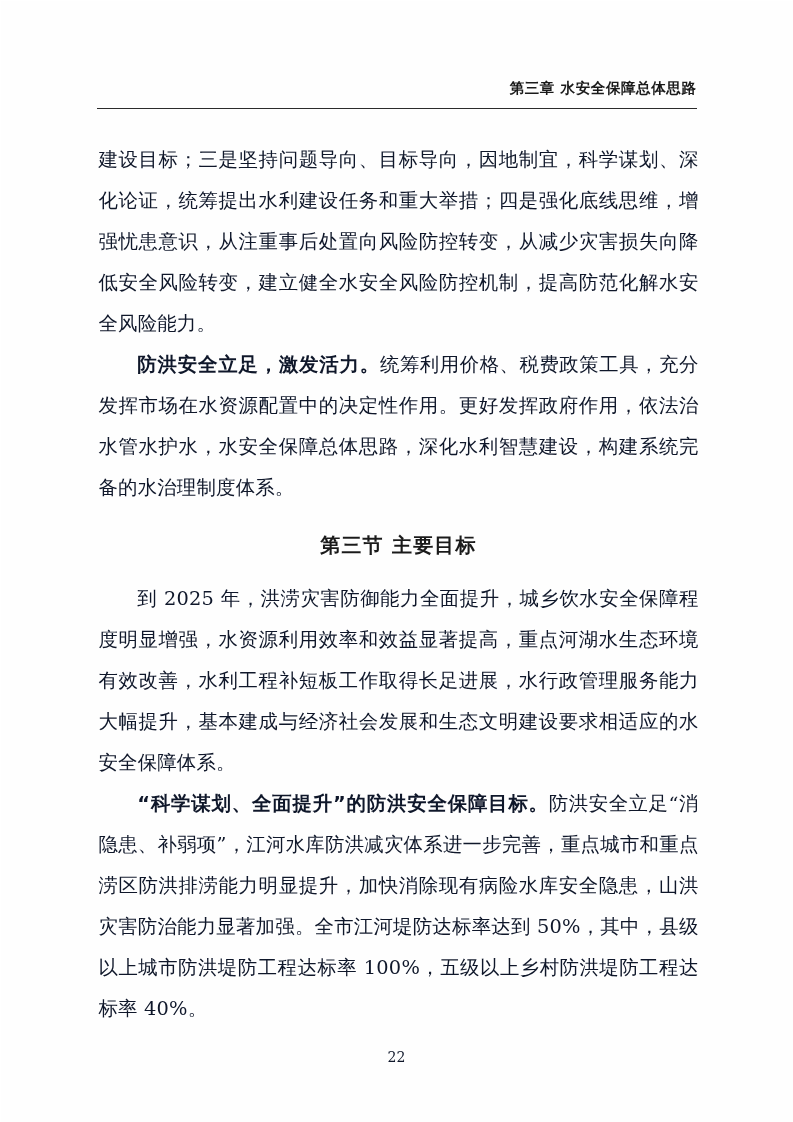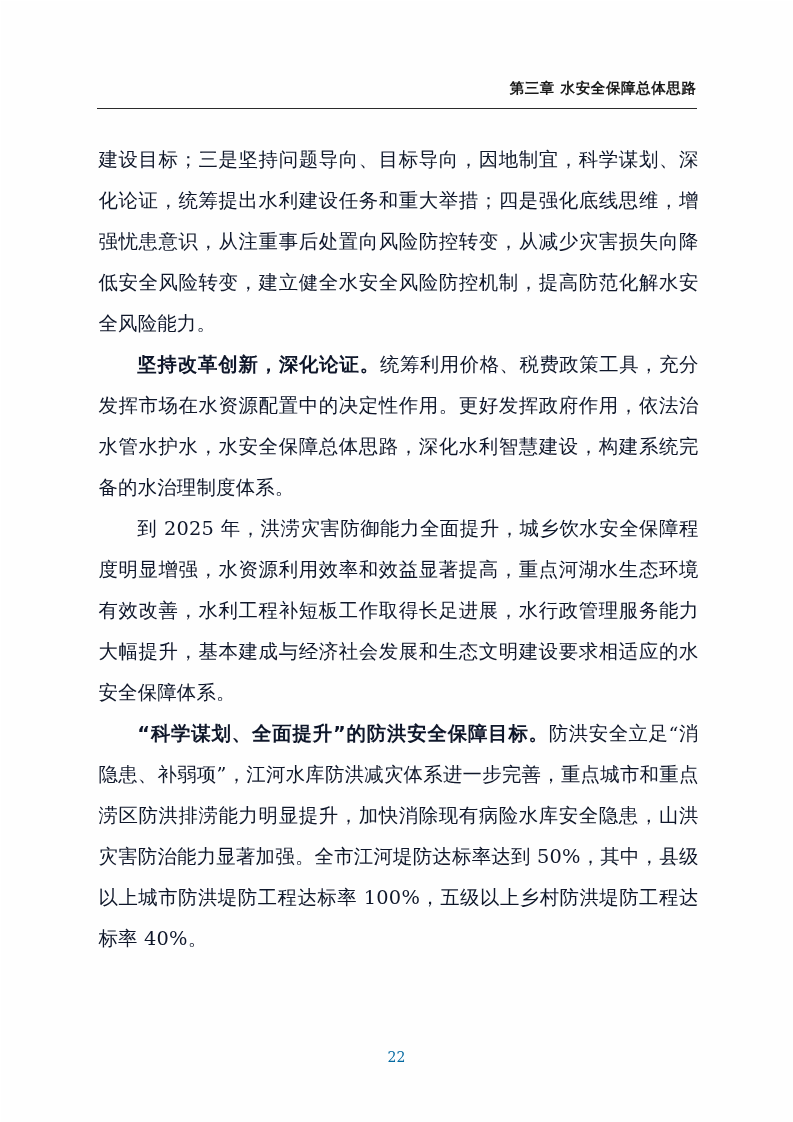--- a/index.html
+++ b/index.html
@@ -79,42 +79,43 @@
     line-height: 46px;
     letter-spacing: 1.2px;
   }
   .footer {
     position: absolute;
     bottom: 58px;
     left: 0;
     right: 0;
     text-align: center;
     font-size: 14px;
-    color: #0369a1;
+    color: #0f172a;
     font-family: "DejaVu Serif", "Liberation Serif", serif;
   }
 </style>
 </head>
 <body>
 
 <div class="page">
 
   <div class="header">
     <div class="header-text">第三章 水安全保障总体思路</div>
     <div class="header-rule"></div>
   </div>
 
   <div class="content">
 
     <p class="first">建设目标；三是坚持问题导向、目标导向，因地制宜，科学谋划、深化论证，统筹提出水利建设任务和重大举措；四是强化底线思维，增强忧患意识，从注重事后处置向风险防控转变，从减少灾害损失向降低安全风险转变，建立健全水安全风险防控机制，提高防范化解水安全风险能力。</p>
 
     <p class="indent">
-      <span class="b">坚持改革创新，深化论证。</span><span>统筹利用价格、税费政策工具，充分发挥市场在水资源配置中的决定性作用。更好发挥政府作用，依法治水管水护水，水安全保障总体思路，深化水利智慧建设，构建系统完备的水治理制度体系。</span>
+      <span class="b">防洪安全立足，激发活力。</span><span>统筹利用价格、税费政策工具，充分发挥市场在水资源配置中的决定性作用。更好发挥政府作用，依法治水管水护水，水安全保障总体思路，深化水利智慧建设，构建系统完备的水治理制度体系。</span>
     </p>
 
+    <div class="section-title">第三节 主要目标</div>
 
     <p class="indent">到 2025 年，洪涝灾害防御能力全面提升，城乡饮水安全保障程度明显增强，水资源利用效率和效益显著提高，重点河湖水生态环境有效改善，水利工程补短板工作取得长足进展，水行政管理服务能力大幅提升，基本建成与经济社会发展和生态文明建设要求相适应的水安全保障体系。</p>
 
     <p class="indent">
       <span class="b">“科学谋划、全面提升”的防洪安全保障目标。</span><span>防洪安全立足“消隐患、补弱项”，江河水库防洪减灾体系进一步完善，重点城市和重点涝区防洪排涝能力明显提升，加快消除现有病险水库安全隐患，山洪灾害防治能力显著加强。全市江河堤防达标率达到 50%，其中，县级以上城市防洪堤防工程达标率 100%，五级以上乡村防洪堤防工程达标率 40%。</span>
     </p>
 
   </div>
 
   <div class="footer">22</div>

